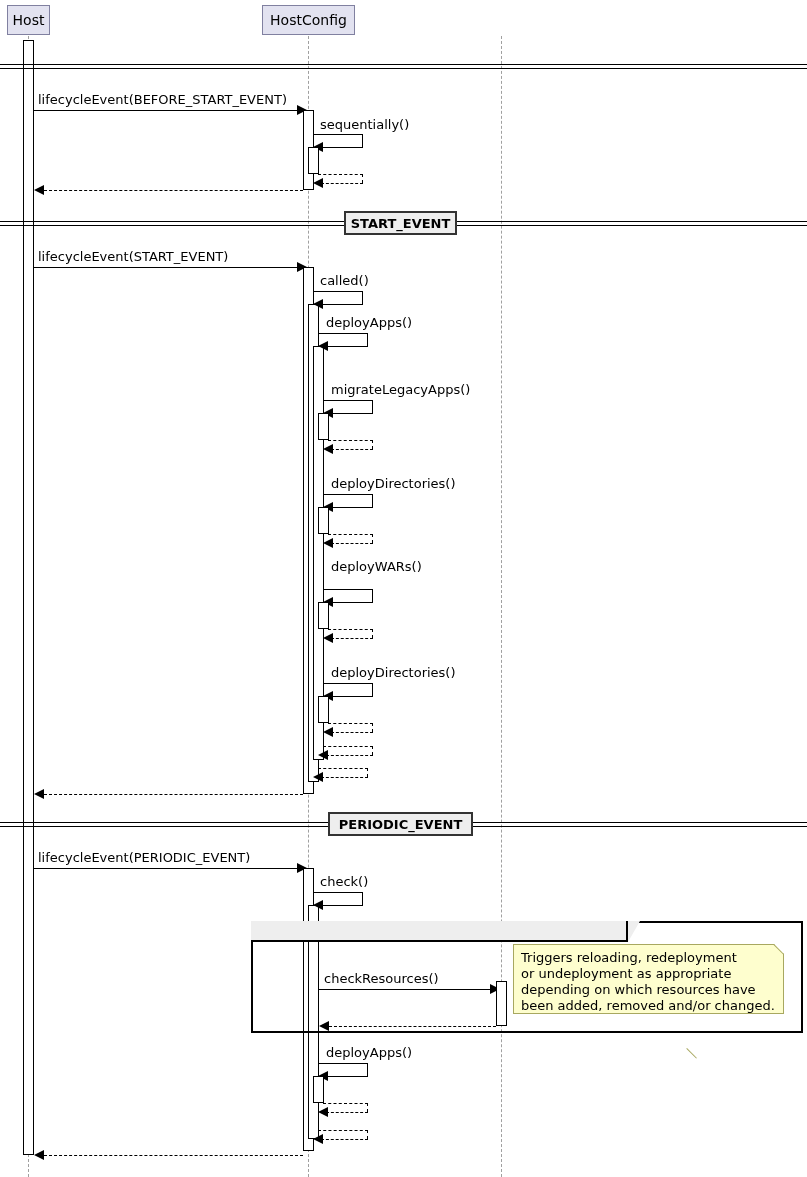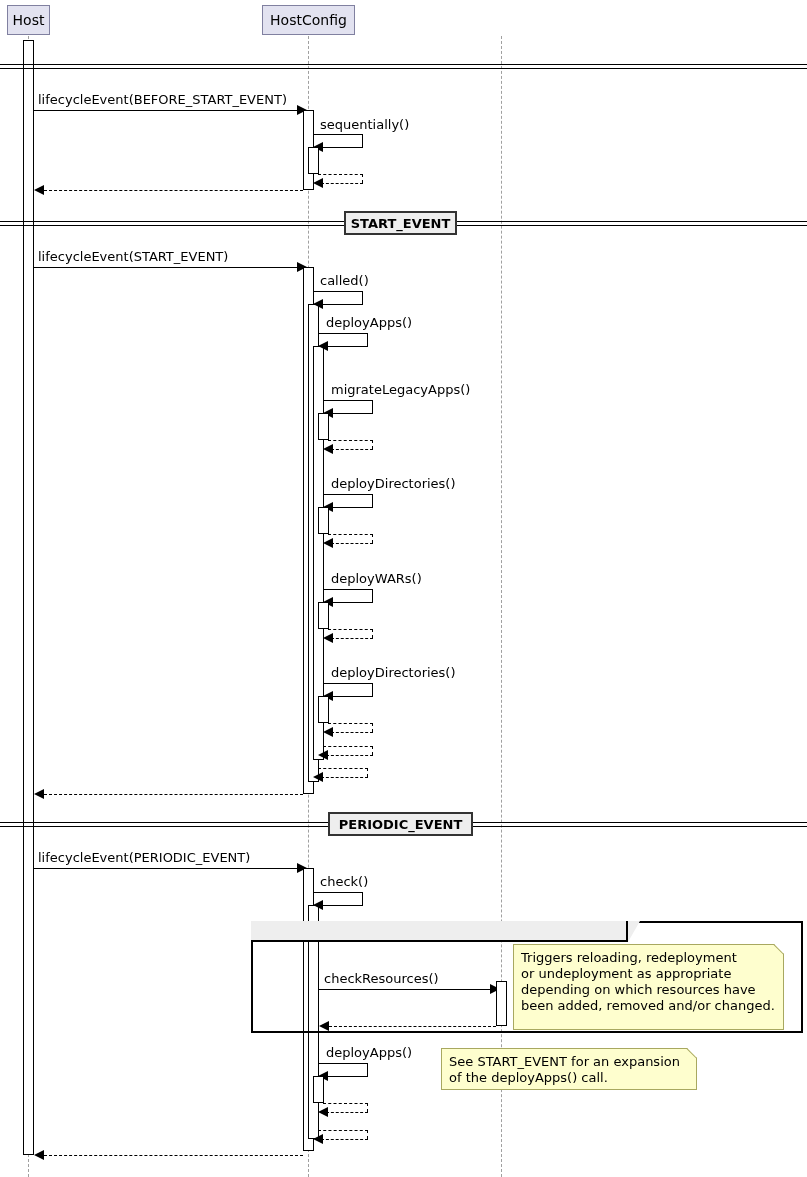--- a/index.html
+++ b/index.html
@@ -260,21 +260,21 @@
   <div class="msg-vert" style="left:372px; top:494px; height:13px;"></div>
   <div class="msg-line" style="left:331px; top:507px; width:42px;"></div>
   <div class="arrow-left" style="left:323px; top:502px;"></div>
   <div class="activation" style="left:318px; top:507px; width:11px; height:27px;"></div>
 
   <div class="msg-line dashed" style="left:328px; top:534px; width:45px;"></div>
   <div class="msg-vert dashed" style="left:372px; top:534px; height:9px;"></div>
   <div class="msg-line dashed" style="left:331px; top:543px; width:42px;"></div>
   <div class="arrow-left" style="left:323px; top:538px;"></div>
 
-  <div class="msg-label" style="left:331px; top:572px;">deployWARs()</div>
+  <div class="msg-label" style="left:331px; top:560px;">deployWARs()</div>
   <div class="msg-line" style="left:323px; top:589px; width:50px;"></div>
   <div class="msg-vert" style="left:372px; top:589px; height:13px;"></div>
   <div class="msg-line" style="left:331px; top:602px; width:42px;"></div>
   <div class="arrow-left" style="left:323px; top:597px;"></div>
   <div class="activation" style="left:318px; top:602px; width:11px; height:27px;"></div>
 
   <div class="msg-line dashed" style="left:328px; top:629px; width:45px;"></div>
   <div class="msg-vert dashed" style="left:372px; top:629px; height:9px;"></div>
   <div class="msg-line dashed" style="left:331px; top:638px; width:42px;"></div>
   <div class="arrow-left" style="left:323px; top:633px;"></div>
@@ -327,36 +327,34 @@
   <div class="group-header-clip" style="left:628px; top:921px;"></div>
 
   <div class="msg-label" style="left:324px; top:972px;">checkResources()</div>
   <div class="msg-line" style="left:319px; top:989px; width:177px;"></div>
   <div class="arrow-right" style="left:490px; top:984px;"></div>
   <div class="activation" style="left:496px; top:981px; width:11px; height:45px;"></div>
 
   <div class="msg-line dashed" style="left:329px; top:1026px; width:167px;"></div>
   <div class="arrow-left" style="left:319px; top:1021px;"></div>
 
-  <div class="note" style="left:513px; top:944px; width:271px; height:86px;">Triggers reloading, redeployment
+  <div class="note" style="left:513px; top:944px; width:271px; height:70px;">Triggers reloading, redeployment
 or undeployment as appropriate
 depending on which resources have
 been added, removed and/or changed.</div>
   <div class="note-fold" style="left:774px; top:944px;"></div>
   <div class="note-fold-line" style="left:774px; top:944px;"></div>
 
   <div class="msg-label" style="left:326px; top:1046px;">deployApps()</div>
   <div class="msg-line" style="left:318px; top:1063px; width:50px;"></div>
   <div class="msg-vert" style="left:367px; top:1063px; height:13px;"></div>
   <div class="msg-line" style="left:326px; top:1076px; width:42px;"></div>
   <div class="arrow-left" style="left:318px; top:1071px;"></div>
   <div class="activation" style="left:313px; top:1076px; width:11px; height:27px;"></div>
 
-  <div class="note" style="left:441px; top:1048px; width:256px; height:42px;">See START_EVENT for an expansion
-of the deployApps() call.</div>
   <div class="note-fold" style="left:687px; top:1048px;"></div>
   <div class="note-fold-line" style="left:687px; top:1048px;"></div>
 
   <div class="msg-line dashed" style="left:323px; top:1103px; width:45px;"></div>
   <div class="msg-vert dashed" style="left:367px; top:1103px; height:9px;"></div>
   <div class="msg-line dashed" style="left:326px; top:1112px; width:42px;"></div>
   <div class="arrow-left" style="left:318px; top:1107px;"></div>
 
   <div class="msg-line dashed" style="left:318px; top:1130px; width:50px;"></div>
   <div class="msg-vert dashed" style="left:367px; top:1130px; height:9px;"></div>

